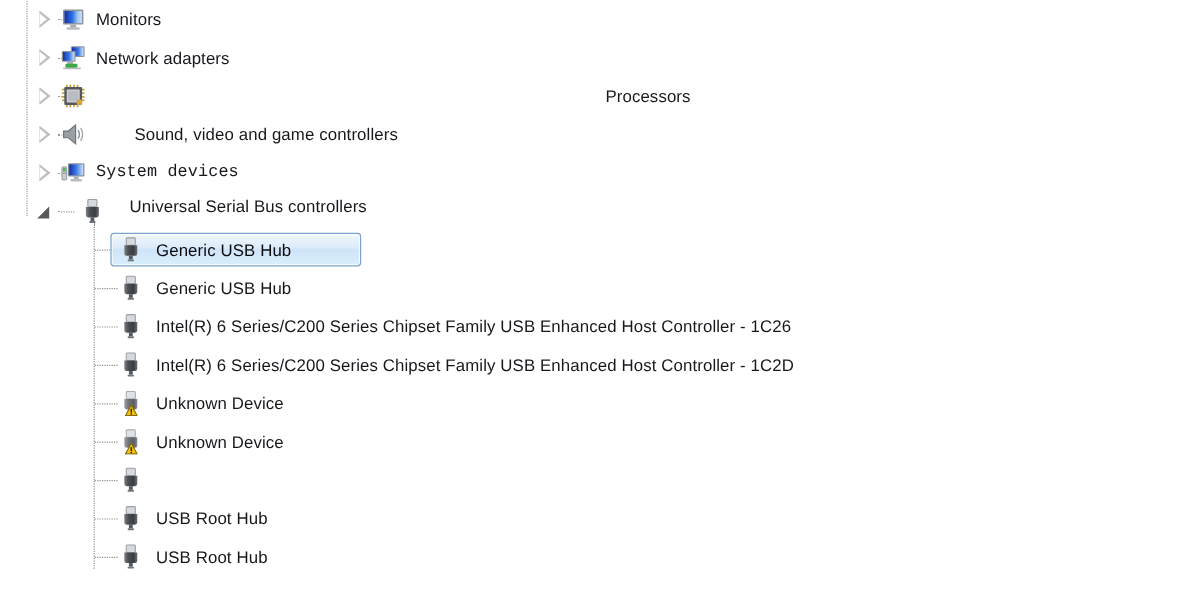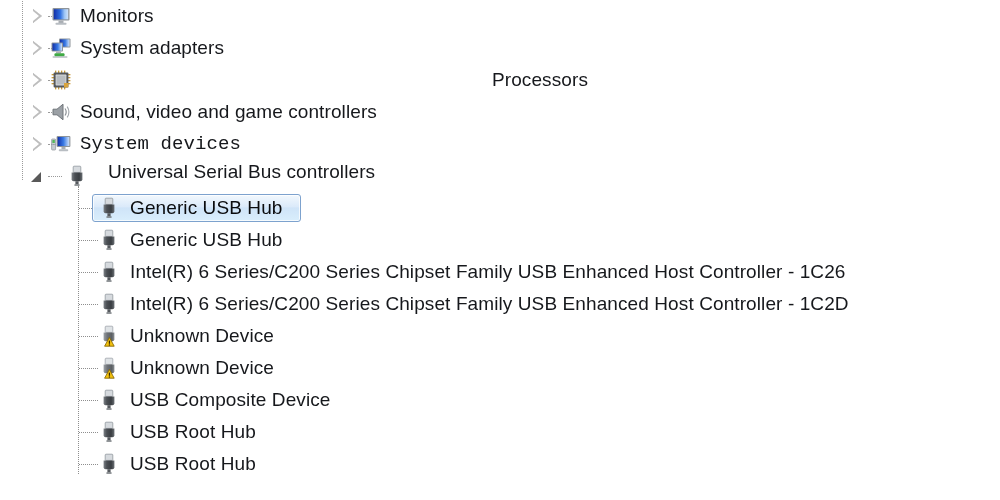--- a/index.html
+++ b/index.html
@@ -39,21 +39,21 @@
     position: absolute;
     left: 0;
     width: 1000px;
     height: 32px;
     display: flex;
     align-items: center;
     white-space: nowrap;
   }
 
   .row-label {
-    font-size: 19px;
+    font-size: 14px;
     line-height: 32px;
     color: #16181c;
     letter-spacing: 0.1px;
   }
 
   
   .expander {
     position: absolute;
     width: 16px;
     height: 16px;
@@ -210,21 +210,21 @@
         <rect x="9" y="1.5" width="11.5" height="9" rx="1" fill="#8e9499"></rect>
         <rect x="10" y="2.4" width="9.5" height="7.2" fill="url(#ng)"></rect>
         <rect x="1.5" y="5.5" width="11.5" height="9" rx="1" fill="#8e9499"></rect>
         <rect x="2.5" y="6.4" width="9.5" height="7.2" fill="url(#ng)"></rect>
         <rect x="6" y="14.5" width="5" height="2" fill="#a9aeb3"></rect>
         <rect x="4.5" y="16.2" width="10" height="3.4" rx="1" fill="#3faa44"></rect>
         <rect x="2.5" y="19.2" width="15" height="1.6" rx="0.8" fill="#b8bdc2"></rect>
       </svg>
     </span>
     <div class="row" style="top: 32px;">
-      <span class="row-label" style="margin-left: 80px;">System adapters</span>
+      <span class="row-label" style="margin-left: 80px;">Network adapters</span>
     </div>
     <span class="expander collapsed" style="left: 30px; top: 72px;">
       <span class="exp-tri-outline"></span>
       <span class="exp-tri-inner"></span>
     </span>
     <div class="stub" style="left: 48px; top: 80px; width: 14px;"></div>
     <span class="icon" style="left: 50px; top: 69px;">
       <svg width="22" height="22" viewBox="0 0 22 22">
         <g fill="#c79a3a">
           <rect x="5" y="1.6" width="1.3" height="2.4"></rect>
@@ -259,21 +259,21 @@
     </span>
     <div class="stub" style="left: 48px; top: 112px; width: 14px;"></div>
     <span class="icon" style="left: 50px; top: 101px;">
       <svg width="22" height="22" viewBox="0 0 22 22">
         <path d="M3 8.2 L7 8.2 L13 3.2 L13 18.8 L7 13.8 L3 13.8 Z" fill="#9ba0a5" stroke="#6f7479" stroke-width="1"></path>
         <path d="M15 7.5 Q17.4 11 15 14.5" stroke="#8d9297" stroke-width="1.2" fill="none"></path>
         <path d="M17.2 5.6 Q20.6 11 17.2 16.4" stroke="#a2a7ac" stroke-width="1.1" fill="none"></path>
       </svg>
     </span>
     <div class="row" style="top: 96px;">
-      <span class="row-label" style="margin-left: 80px;">Sound, video and game controllers</span>
+      <span class="row-label" style="margin-left: 112px;">Sound, video and game controllers</span>
     </div>
     <span class="expander collapsed" style="left: 30px; top: 136px;">
       <span class="exp-tri-outline"></span>
       <span class="exp-tri-inner"></span>
     </span>
     <div class="stub" style="left: 48px; top: 144px; width: 14px;"></div>
     <span class="icon" style="left: 50px; top: 133px;">
       <svg width="22" height="22" viewBox="0 0 22 22">
         <defs>
           <linearGradient id="sg" x1="0" y1="0" x2="1" y2="0">
@@ -452,23 +452,20 @@
             <stop offset="70%" stop-color="#3a3e42"></stop>
             <stop offset="100%" stop-color="#6a6f74"></stop>
           </linearGradient>
         </defs>
         <rect x="7.2" y="1.2" width="7.6" height="6.2" rx="0.8" fill="#d6dade" stroke="#9aa0a6" stroke-width="0.9"></rect>
         <path d="M5.6 7.4 L16.4 7.4 L16.4 14.2 Q16.4 16.2 14.4 16.2 L7.6 16.2 Q5.6 16.2 5.6 14.2 Z" fill="url(#ub)"></path>
         <rect x="9.4" y="16.2" width="3.2" height="3" fill="#55595e"></rect>
         <rect x="8.4" y="19.2" width="5.2" height="1.6" rx="0.5" fill="#6f7478"></rect>
       </svg>
     </span>
-    <div class="row" style="top: 384px;">
-      <span class="row-label" style="margin-left: 130px;">USB Composite Device</span>
-    </div>
     <div class="child-connector" style="top: 432px;"></div>
     <span class="icon" style="left: 98px; top: 421px;">
       <svg width="22" height="22" viewBox="0 0 22 22">
         <defs>
           <linearGradient id="ub" x1="0" y1="0" x2="1" y2="0">
             <stop offset="0%" stop-color="#7a7f84"></stop>
             <stop offset="30%" stop-color="#4c5055"></stop>
             <stop offset="70%" stop-color="#3a3e42"></stop>
             <stop offset="100%" stop-color="#6a6f74"></stop>
           </linearGradient>

